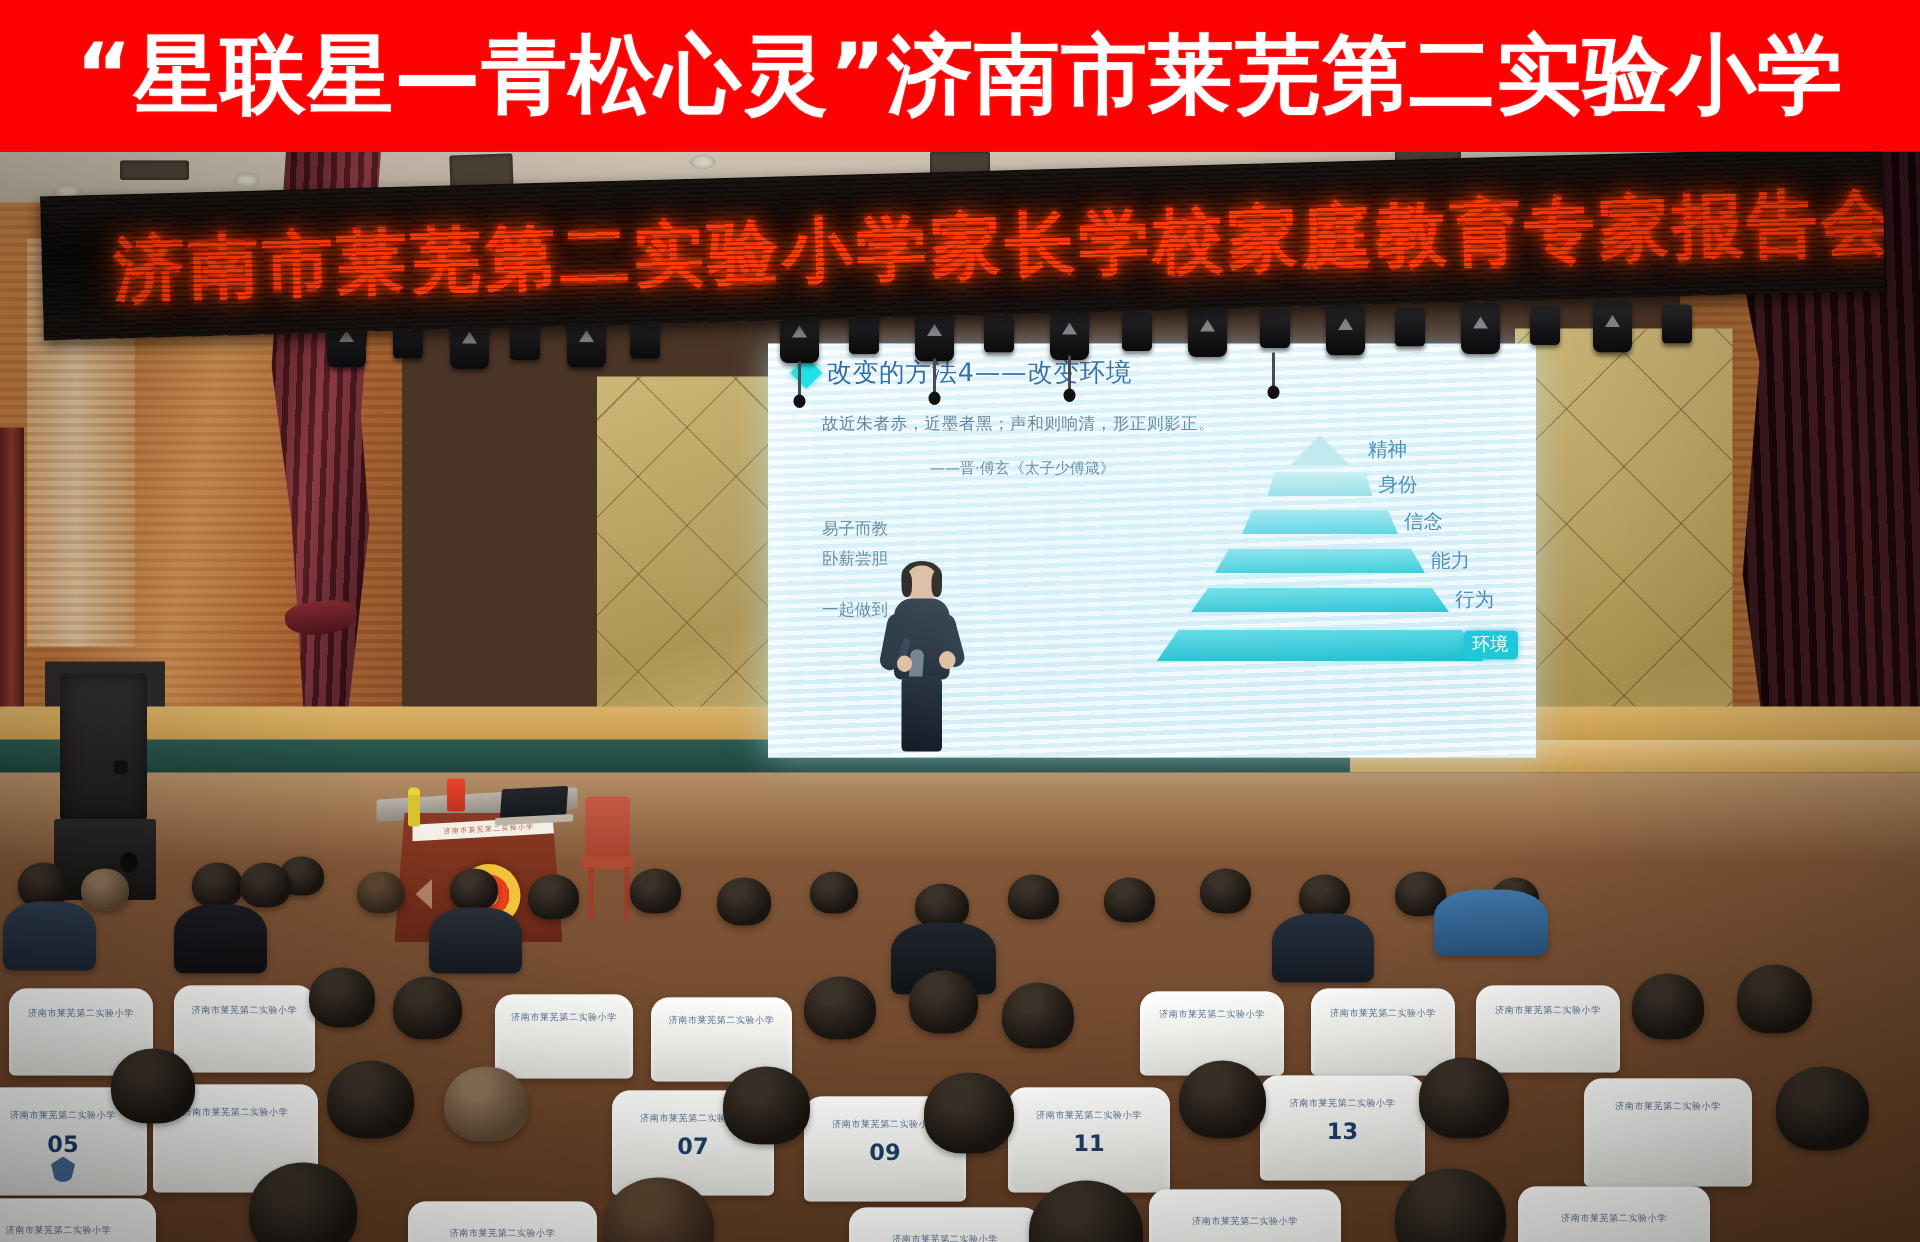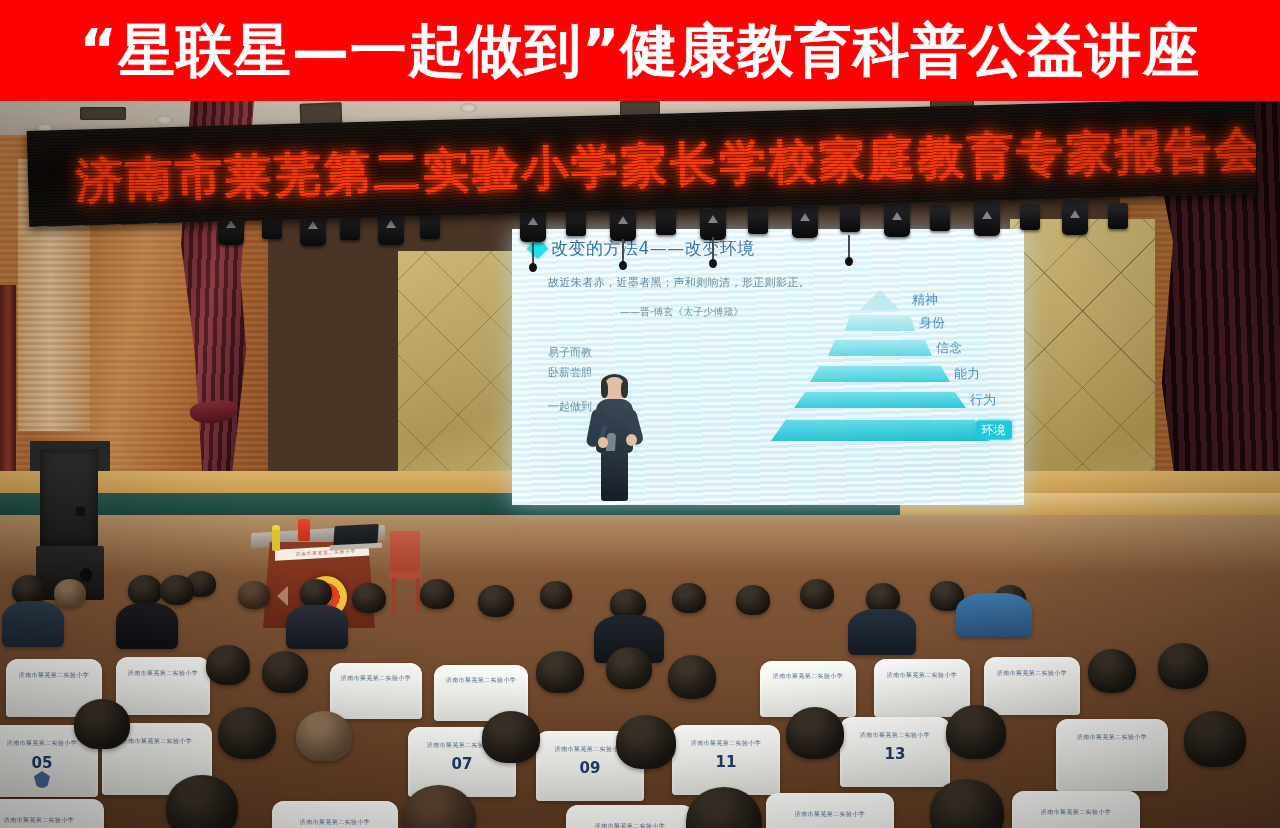--- a/index.html
+++ b/index.html
@@ -446,21 +446,21 @@
     pointer-events:none;
     background: radial-gradient(ellipse at 50% 50%, rgba(215,245,255,.24), rgba(215,245,255,0) 70%);
   }
 </style>
 </head>
 <body>
 
 <div id="stage-photo">
 
   <div class="title-banner">
-    <div class="title-banner-text">“星联星—一起做到”健康教育科普公益讲座</div>
+    <div class="title-banner-text">“星联星—青松心灵”济南市莱芜第二实验小学</div>
   </div>
 
   <div class="room">
 
     <div class="ceiling">
       <div class="ceiling-slot" style="left:80px;top:6px;width:46px;height:13px;"></div>
       <div class="ceiling-slot" style="left:300px;top:2px;width:42px;height:26px;transform:rotate(-2deg);"></div>
       <div class="ceiling-slot" style="left:620px;top:0px;width:40px;height:24px;"></div>
       <div class="ceiling-slot" style="left:930px;top:-4px;width:44px;height:22px;"></div>
       <div class="ceiling-light" style="left:36px;top:22px;width:18px;height:10px;"></div>

